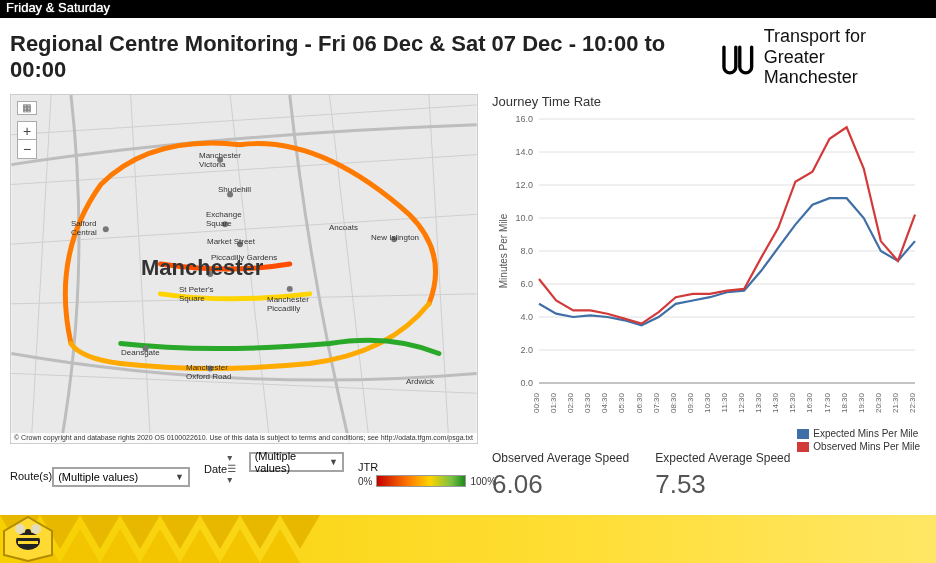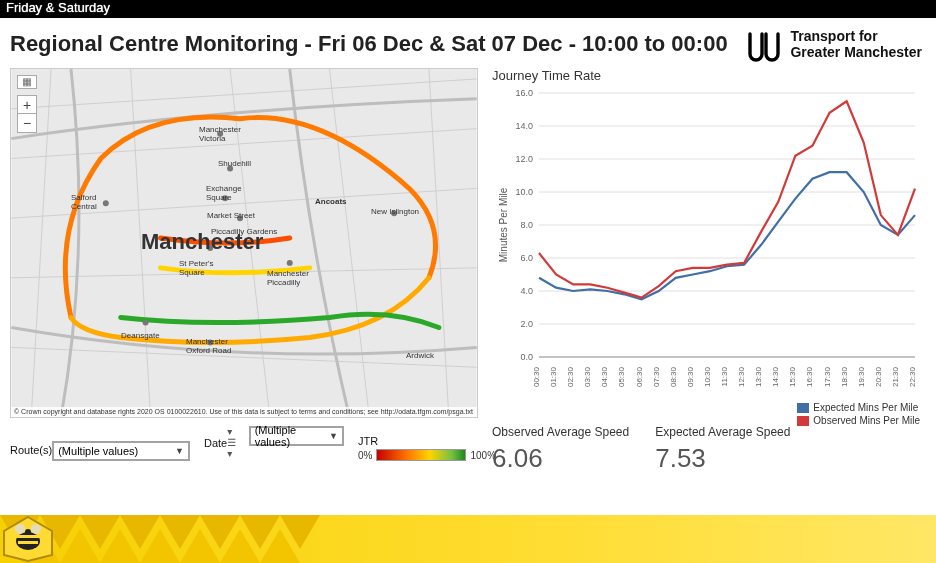--- a/index.html
+++ b/index.html
@@ -2,21 +2,21 @@
 <html><head>
 <meta charset="utf-8">
 <style>
   * { box-sizing: border-box; margin: 0; padding: 0; }
   body { font-family: Arial, Helvetica, sans-serif; background: #fff; width: 936px; height: 563px; overflow: hidden; }
   .topbar { background: #000; color: #fff; height: 18px; padding: 0 6px; font-size: 13px; }
   .topbar span { text-shadow: 0 0 1px #fff; }
   .header { display: flex; align-items: center; justify-content: space-between; padding: 8px 14px 6px 10px; }
   .title { font-size: 22px; font-weight: 700; color: #222; }
   .logo { display: flex; align-items: center; gap: 8px; }
-  .logo-text { font-size: 14px; line-height: 1.15; font-weight: 700; color: #111; }
+  .logo-text { font-size: 18px; line-height: 1.15; font-weight: 400; color: #111; }
   .main { display: flex; gap: 14px; padding: 0 10px 6px 10px; }
   .left { width: 468px; }
   .right { flex: 1; position: relative; }
   .map { width: 468px; height: 350px; position: relative; border: 1px solid #ccc; }
   .map svg { width: 100%; height: 100%; display: block; }
   .zoom { position: absolute; top: 26px; left: 6px; width: 20px; background: #fff; border: 1px solid #aaa; }
   .zoom div { height: 18px; text-align: center; font-size: 14px; line-height: 18px; color: #444; cursor: pointer; }
   .zoom div:first-child { border-bottom: 1px solid #aaa; }
   .fav { position:absolute; top:6px; left:6px; width:20px; height:14px; border:1px solid #aaa; background:#fff; text-align:center; font-size:10px; line-height:12px; color:#666;}
   .map-credit { position: absolute; bottom: 0; left: 0; right: 0; background: rgba(255,255,255,0.85); font-size: 7px; color: #333; padding: 1px 3px; line-height: 1.1; }
@@ -114,24 +114,24 @@
         </g>
       </svg>
       <div class="citylabel" style="left:130px; top:160px; font-size:22px;">Manchester</div>
       <div class="citylabel" style="left:188px; top:56px; font-size:8px; font-weight:400;">Manchester<br>Victoria</div>
       <div class="citylabel" style="left:207px; top:90px; font-size:8px; font-weight:400;">Shudehill</div>
       <div class="citylabel" style="left:195px; top:115px; font-size:8px; font-weight:400;">Exchange<br>Square</div>
       <div class="citylabel" style="left:196px; top:142px; font-size:8px; font-weight:400;">Market Street</div>
       <div class="citylabel" style="left:200px; top:158px; font-size:8px; font-weight:400;">Piccadilly Gardens</div>
       <div class="citylabel" style="left:168px; top:190px; font-size:8px; font-weight:400;">St Peter's<br>Square</div>
       <div class="citylabel" style="left:256px; top:200px; font-size:8px; font-weight:400;">Manchester<br>Piccadilly</div>
-      <div class="citylabel" style="left:110px; top:262px; font-size:8px; font-weight:400;">Deansgate</div>
+      <div class="citylabel" style="left:110px; top:253px; font-size:8px; font-weight:400;">Deansgate</div>
       <div class="citylabel" style="left:175px; top:268px; font-size:8px; font-weight:400;">Manchester<br>Oxford Road</div>
       <div class="citylabel" style="left:60px; top:124px; font-size:8px; font-weight:400;">Salford<br>Central</div>
-      <div class="citylabel" style="left:304px; top:128px; font-size:8px; font-weight:700;">Ancoats</div>
+      <div class="citylabel" style="left:318px; top:128px; font-size:8px; font-weight:400;">Ancoats</div>
       <div class="citylabel" style="left:360px; top:138px; font-size:8px; font-weight:400;">New Islington</div>
       <div class="citylabel" style="left:395px; top:282px; font-size:8px; font-weight:400;">Ardwick</div>
       <div class="fav">▦</div>
       <div class="zoom">
         <div>+</div>
         <div>−</div>
       </div>
       <div class="map-credit">© Crown copyright and database rights 2020 OS 0100022610. Use of this data is subject to terms and conditions; see http://odata.tfgm.com/psga.txt</div>
     </div>
 

